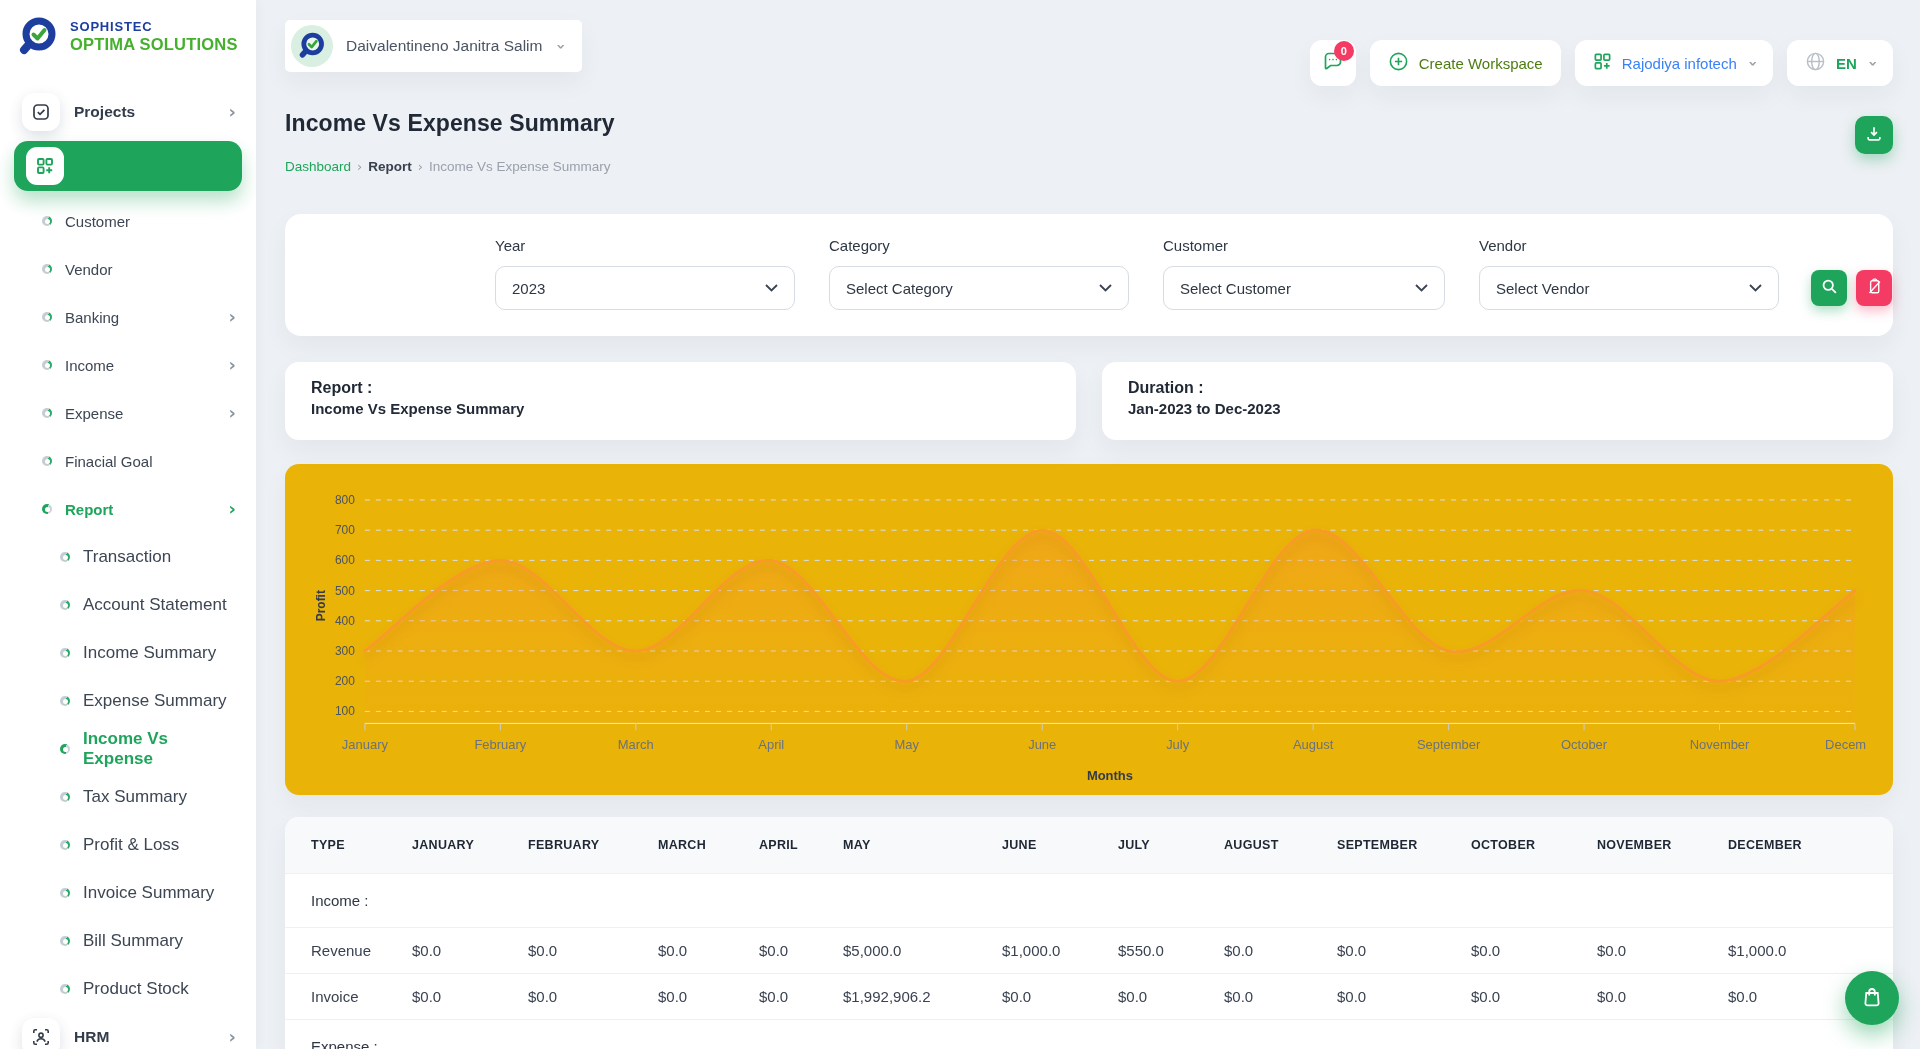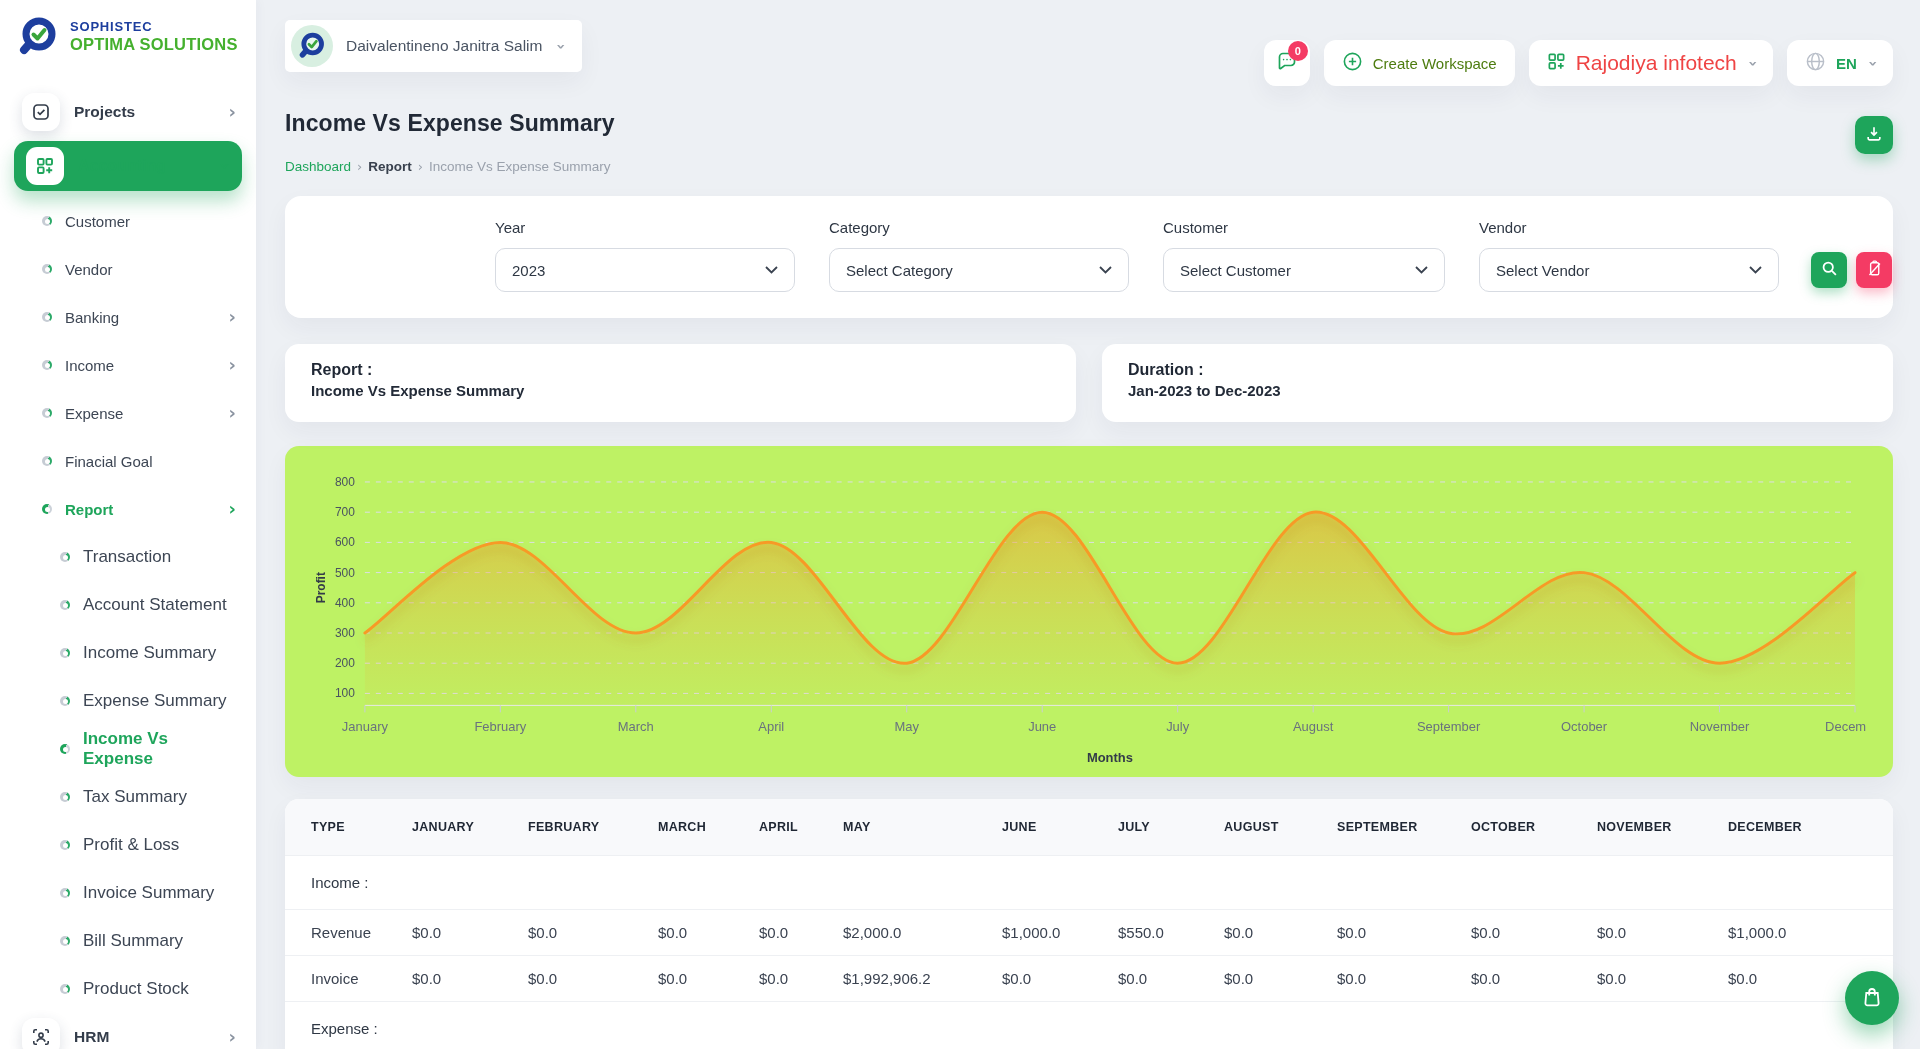--- a/index.html
+++ b/index.html
@@ -56,50 +56,50 @@
 
   .topbar{display:flex;justify-content:space-between;align-items:flex-start;padding-top:20px}
   .user-pill{display:flex;align-items:center;gap:13px;background:#fff;border-radius:5px;padding:5px 18px 5px 6px;height:52px;box-shadow:var(--card-shadow);cursor:pointer}
   .avatar{width:42px;height:42px;border-radius:50%;background:#d8efe1;display:flex;align-items:center;justify-content:center}
   .user-name{font-size:15.5px;color:#4a5463}
   .top-right{display:flex;align-items:center;gap:14px;margin-top:20px}
   .icon-btn{position:relative;width:46px;height:46px;background:#fff;border-radius:12px;display:flex;align-items:center;justify-content:center;box-shadow:var(--card-shadow);cursor:pointer;border:none}
   .badge{position:absolute;top:1px;right:2px;min-width:20px;height:20px;border-radius:10px;background:var(--pink);color:#fff;font-size:11px;font-weight:700;display:flex;align-items:center;justify-content:center;padding:0 5px}
   .pill{display:flex;align-items:center;gap:10px;background:#fff;border-radius:12px;height:46px;padding:0 18px;box-shadow:var(--card-shadow);cursor:pointer;border:none;font-family:inherit}
   .pill-label{font-size:15px;color:#4d7c0f}
-  .pill-label.strong{font-size:21px;color:#ef4444}
+  .pill-label.strong{font-size:15px;color:#3b82f6}
   .lang-label{font-size:15px;font-weight:700;color:var(--green)}
   .pill .chev,.user-pill .chev{margin-left:2px;font-size:15px;color:#9aa1ac}
 
   .title-row{display:flex;justify-content:space-between;align-items:flex-start;margin-top:24px}
   .page-title{font-size:23px;font-weight:700;color:var(--ink);letter-spacing:.1px}
   .breadcrumb{display:flex;align-items:center;gap:6px;margin-top:22px;font-size:13.5px}
   .crumb-link{color:var(--green);cursor:pointer}
   .crumb-mid{color:#39414e;font-weight:600;cursor:pointer}
   .crumb-cur{color:#9aa1ac}
   .crumb-sep{color:#9aa1ac;font-size:13px;font-family:"DejaVu Sans",sans-serif}
   .dl-btn{width:38px;height:38px;border-radius:10px;background:var(--green);border:none;display:flex;align-items:center;justify-content:center;margin-top:6px;cursor:pointer;box-shadow:0 6px 14px rgba(30,165,91,.35)}
 
-  .filter-card{margin-top:22px;background:#fff;border-radius:16px;padding:23px 26px 26px;display:flex;gap:34px;box-shadow:var(--card-shadow)}
+  .filter-card{margin-top:40px;background:#fff;border-radius:16px;padding:23px 26px 26px;display:flex;gap:34px;box-shadow:var(--card-shadow)}
   .filter-spacer{width:150px;flex:0 0 auto}
   .field{display:flex;flex-direction:column}
   .field-label{font-size:15px;color:#2e3744;margin-bottom:12px}
   .select{height:44px;border:1px solid #d7dbe2;border-radius:10px;display:flex;align-items:center;justify-content:space-between;gap:10px;padding:0 16px;font-size:15px;color:#2e3744;cursor:pointer;background:#fff}
   .w300{width:300px}.w282{width:282px}
   .filter-actions{display:flex;gap:9px;align-self:flex-end;margin-bottom:4px;margin-left:-2px}
   .sq-btn{width:36px;height:36px;border-radius:8px;border:none;display:flex;align-items:center;justify-content:center;cursor:pointer}
   .sq-btn.green{background:var(--green);box-shadow:0 5px 12px rgba(30,165,91,.35)}
   .sq-btn.pink{background:var(--pink);box-shadow:0 5px 12px rgba(244,59,100,.35)}
 
   .cards-row{display:grid;grid-template-columns:1fr 1fr;gap:26px;margin-top:26px}
   .info-card{background:#fff;border-radius:14px;padding:17px 26px;min-height:78px;box-shadow:var(--card-shadow)}
   .info-title{font-weight:700;font-size:16px;color:#1f2734}
   .info-value{font-weight:600;font-size:15px;color:#232b38;margin-top:3px}
 
-  .chart-card{margin-top:24px;background:#bef264;border-radius:14px;padding:24px 26px 8px;box-shadow:var(--card-shadow)}
+  .chart-card{margin-top:24px;background:#eab308;border-radius:14px;padding:24px 26px 8px;box-shadow:var(--card-shadow)}
   .chart-wrap{width:100%}
   .chart-wrap svg{display:block;width:100%;height:auto}
 
   .table-card{margin-top:22px;background:#fff;border-radius:14px 14px 0 0;box-shadow:var(--card-shadow);overflow:hidden}
   table{width:100%;border-collapse:collapse;table-layout:fixed}
   thead th{background:#f8f9fb;text-align:left;font-size:12.5px;letter-spacing:.3px;color:#1f2734;font-weight:700;height:56px;padding:0;border-bottom:1px solid #eef0f3}
   th.first,td.first{padding-left:26px}
   tbody td{height:46px;font-size:15px;color:#3a4250;border-bottom:1px solid #eef0f3;padding:0}
   tr.section-row td{height:54px;color:#2e3744;font-size:15px}
 
@@ -523,21 +523,21 @@
           <tbody>
             <tr class="section-row">
               <td class="first" colspan="13">Income :</td>
             </tr>
             <tr>
               <td class="first">Revenue</td>
               <td>$0.0</td>
               <td>$0.0</td>
               <td>$0.0</td>
               <td>$0.0</td>
-              <td>$2,000.0</td>
+              <td>$5,000.0</td>
               <td>$1,000.0</td>
               <td>$550.0</td>
               <td>$0.0</td>
               <td>$0.0</td>
               <td>$0.0</td>
               <td>$0.0</td>
               <td>$1,000.0</td>
             </tr>
             <tr>
               <td class="first">Invoice</td>

